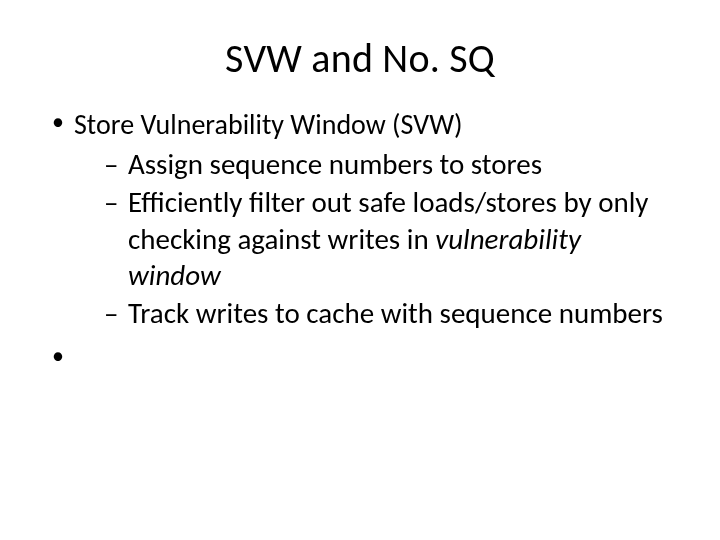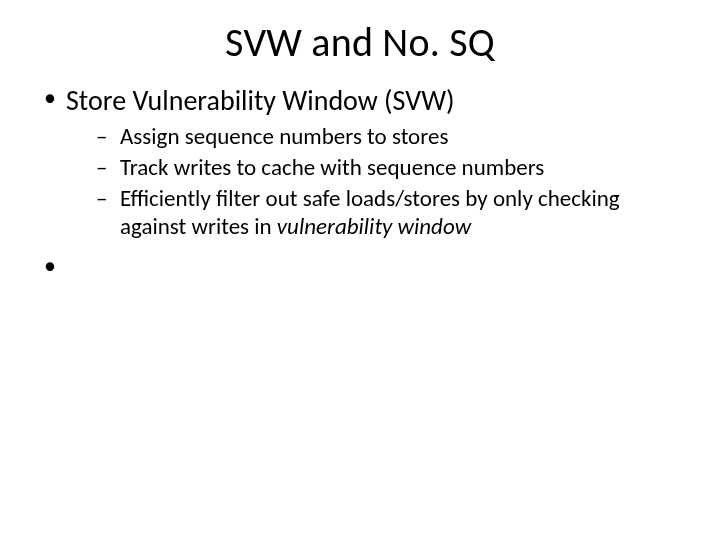--- a/index.html
+++ b/index.html
@@ -13,30 +13,30 @@
   }
   .slide {
     position: relative;
     width: 720px;
     height: 540px;
     box-sizing: border-box;
   }
   .title {
     text-align: center;
     font-size: 40px;
-    padding-top: 18px;
+    padding-top: 34px;
     font-weight: 400;
     letter-spacing: 0.2px;
   }
   .body {
     padding: 8px 30px 0 30px;
   }
   ul.level1 {
     list-style: none;
-    margin: 8px;
+    margin: 16px;
     padding: 0;
   }
   ul.level1 > li {
     position: relative;
     padding-left: 28px;
     font-size: 28px;
     line-height: 1.25;
     margin-top: 6px;
     margin-bottom: 6px;
   }
@@ -48,21 +48,21 @@
     font-size: 24px;
   }
   ul.level2 {
     list-style: none;
     margin: 4px 0 10px 0;
     padding: 0 0 0 30px;
   }
   ul.level2 > li {
     position: relative;
     padding-left: 24px;
-    font-size: 23px;
+    font-size: 29px;
     line-height: 1.25;
     margin: 2px 0;
   }
   ul.level2 > li::before {
     content: "–";
     position: absolute;
     left: 0;
     top: 0;
   }
   .ital { font-style: italic; }
@@ -71,23 +71,23 @@
 <body>
 
 <div class="slide">
   <div class="title">SVW and No. SQ</div>
   <div class="body">
     <ul class="level1">
       <li>
         <span>Store Vulnerability Window (SVW)</span>
         <ul class="level2">
           <li><span>Assign sequence numbers to stores</span></li>
-          <li><span>Track writes to cache with sequence numbers</span></li>
           <li>
             <span>Efficiently filter out safe loads/stores by only checking against writes in </span><span class="ital">vulnerability window</span>
           </li>
+          <li><span>Track writes to cache with sequence numbers</span></li>
         </ul>
       </li>
       <li>
       </li>
     </ul>
   </div>
 </div>
 
 </body></html>

